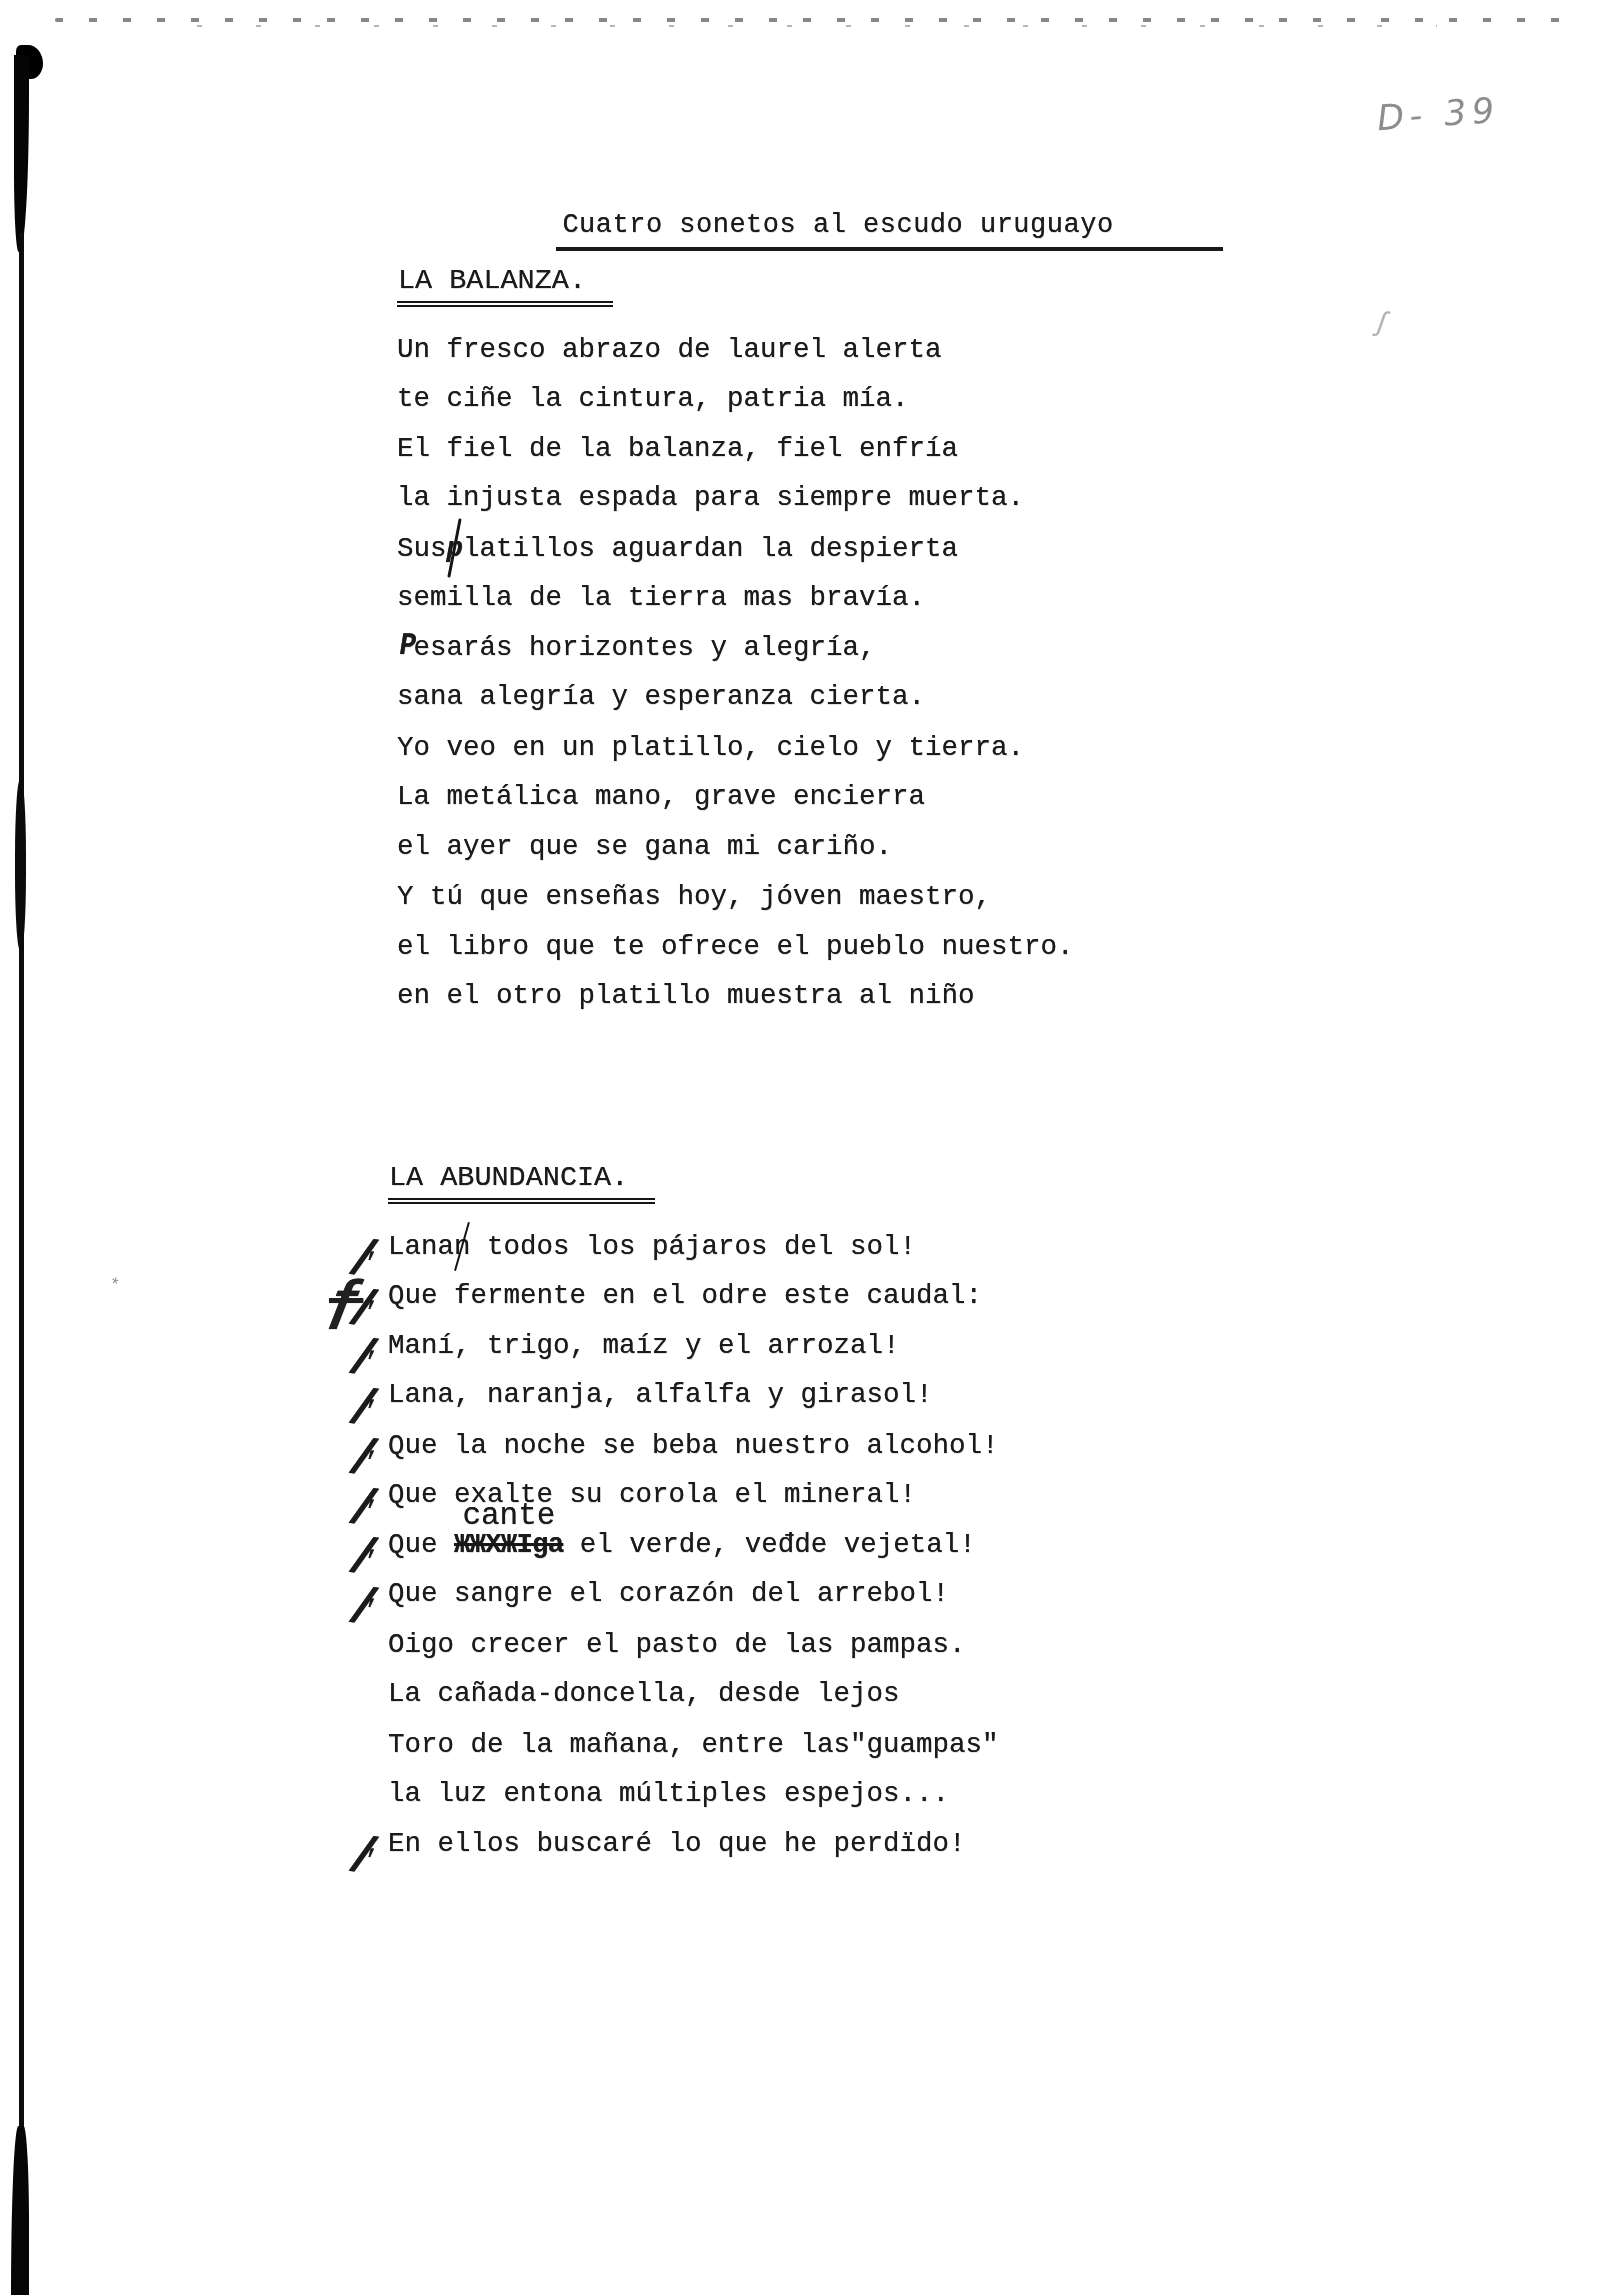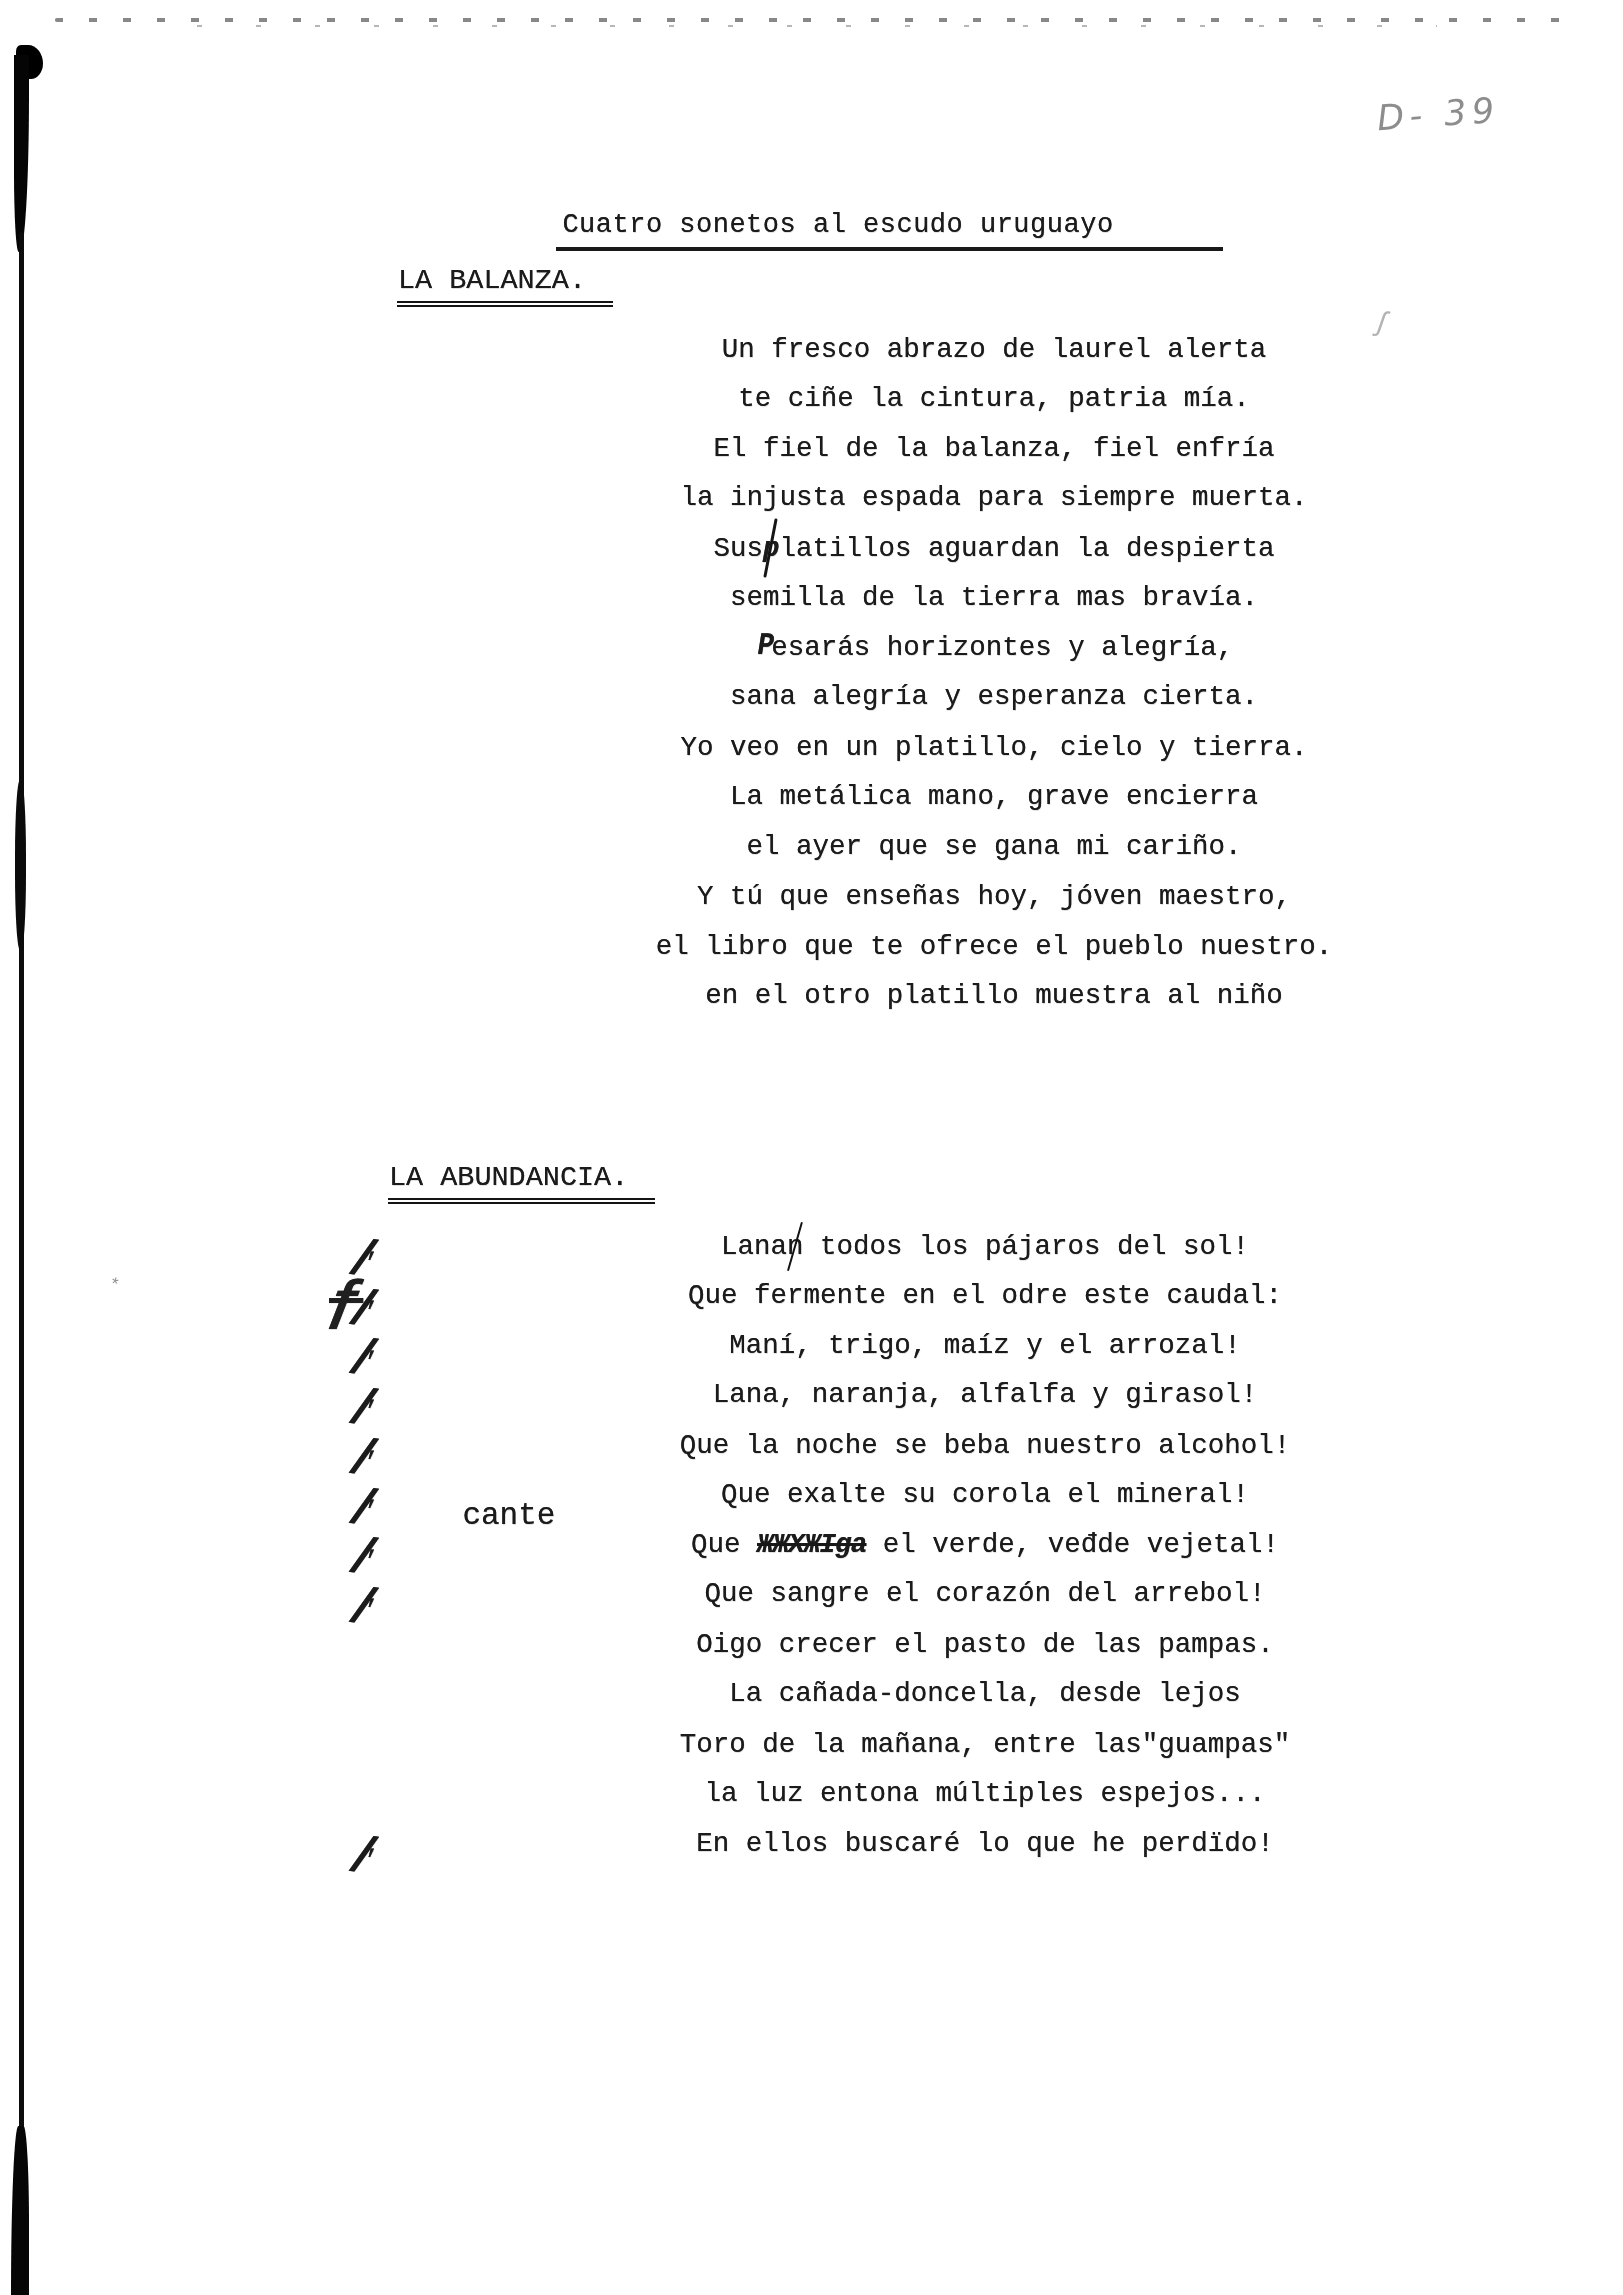--- a/index.html
+++ b/index.html
@@ -10,21 +10,21 @@
   .title{position:absolute;left:556px;top:210px;font-size:27px;letter-spacing:0.5px;
          border-bottom:4.1px solid #181818;padding:0 109px 7.3px 6.4px;white-space:pre;}
 
   .sonnet{position:absolute;width:1194px;}
   .sonnet-1{left:397px;top:264px;}
   .sonnet-2{left:388px;top:1161px;}
   .heading-row{margin-bottom:29px;}
   .heading{display:inline-block;font-size:28.5px;border-bottom:6px double #141414;
            padding:0 27px 3.7px 0.9px;white-space:pre;}
 
-  .stanza{margin-bottom:22px;text-align:center;}
+  .stanza{margin-bottom:22px;}
   .line{position:relative;font-size:27.5px;line-height:28.5px;margin-bottom:21px;white-space:pre;}
   .seg{white-space:pre;}
 
   
   .iexcl{position:absolute;left:-32px;top:1.8px;width:21px;height:73px;}
   .iexcl-dot{position:absolute;left:9.2px;top:-0.9px;font-size:26px;}
   .iexcl-slash{position:absolute;left:-8.3px;top:13.8px;font-size:51px;font-weight:bold;
                transform:rotate(7deg);}
 
   
@@ -41,21 +41,21 @@
   .penfix::after{content:"";position:absolute;left:38%;top:-60%;width:2.8px;height:210%;
                  background:#161616;transform:rotate(11deg);border-radius:1.8px;}
 
   
   .penP{display:inline-block;font-weight:bold;transform:skewX(-9deg) scaleY(1.14);
         transform-origin:bottom left;}
 
   
   .xstrike{font-weight:bold;letter-spacing:-0.9px;
            text-decoration-line:line-through;text-decoration-thickness:2.8px;
-           text-decoration-color:#181818;font-style:italic;}
+           text-decoration-color:#181818;}
 
   
   .above-ins{position:absolute;top:-29px;font-size:31px;}
 
   .corner{position:absolute;left:1377px;top:94px;font-family:"DejaVu Sans",sans-serif;
           font-style:italic;font-size:35px;color:#8d8d8d;letter-spacing:5.5px;
           transform:rotate(-4deg);white-space:pre;}
 
   .speck1{position:absolute;left:109px;top:1276px;font-size:17.4px;color:#8f8f8f;
           transform:rotate(12deg);}

